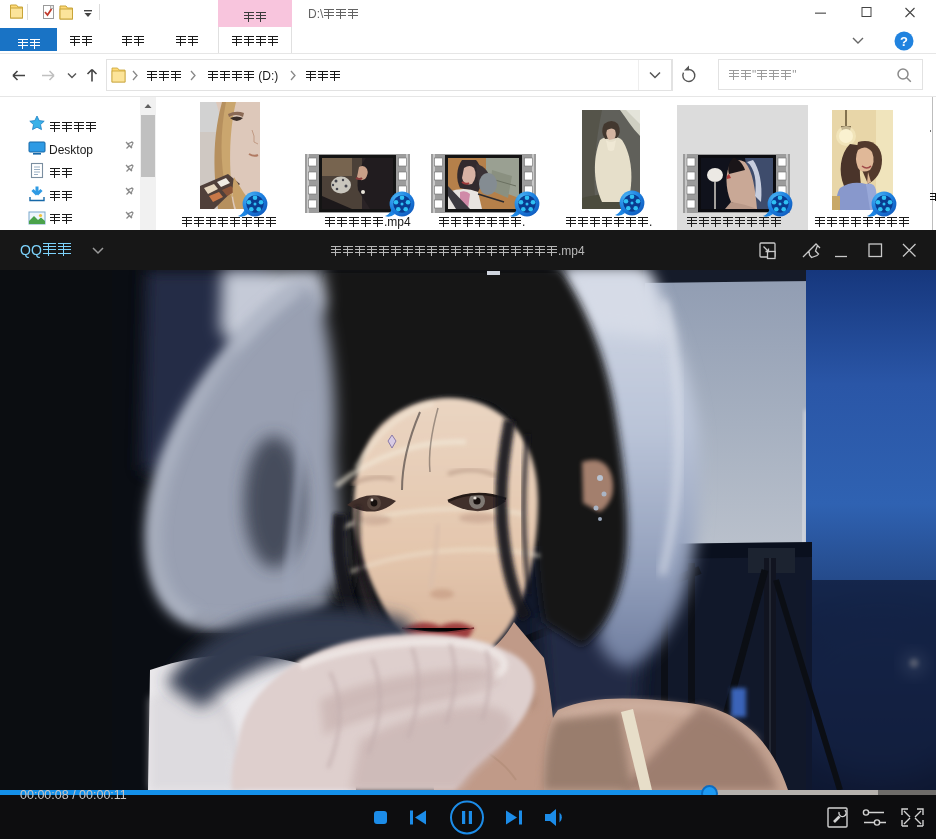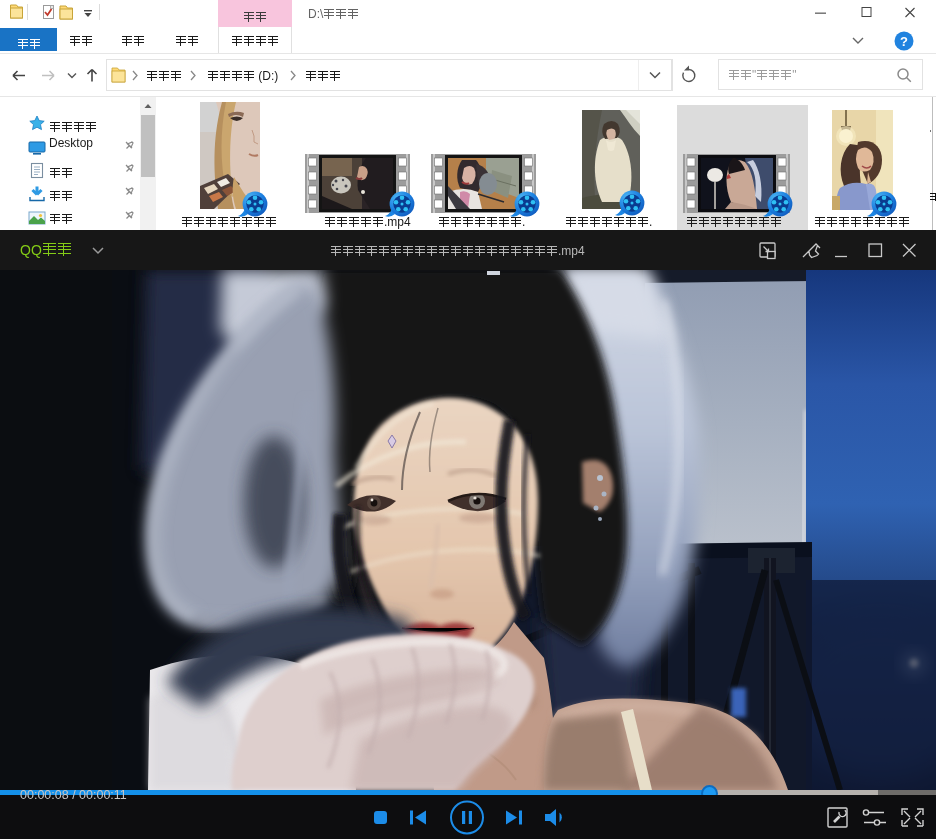--- a/index.html
+++ b/index.html
@@ -93,21 +93,21 @@
 
 <div class="abs" style="left:0;top:97px;width:936px;height:133px;background:#fff;">
   <svg class="abs" style="left:28px;top:18px" width="18" height="18" viewBox="0 0 18 18">
     <path d="M9 1l2.2 4.6 5 .6-3.7 3.4 1 5L9 12.2 4.5 14.6l1-5L1.8 6.2l5-.6z" fill="#3ab1e8" stroke="#1d7fc4" stroke-width=".8"></path>
   </svg>
   <div class="abs tx" style="left:49px;top:23px;"><i class="k"></i><i class="k"></i><i class="k"></i><i class="k"></i></div>
   <svg class="abs" style="left:28px;top:42px" width="18" height="18" viewBox="0 0 18 18">
     <rect x="1" y="3" width="16" height="10" rx="1" fill="#2e9ae4" stroke="#1668a8"></rect>
     <rect x="5" y="14" width="8" height="1.6" fill="#1668a8"></rect>
   </svg>
-  <div class="abs tx" style="left:49px;top:39px;">Desktop</div>
+  <div class="abs tx" style="left:49px;top:46px;">Desktop</div>
   <svg class="abs" style="left:29px;top:65px" width="17" height="17" viewBox="0 0 17 17">
     <rect x="2.5" y="1.5" width="11" height="14" fill="#fff" stroke="#7a8ea0" stroke-width="1.1"></rect>
     <path d="M5 5h6M5 7.5h6M5 10h6M5 12.5h4" stroke="#9ab0c4" stroke-width="1"></path>
   </svg>
   <div class="abs tx" style="left:49px;top:69px;"><i class="k"></i><i class="k"></i></div>
   <svg class="abs" style="left:28px;top:88px" width="18" height="18" viewBox="0 0 18 18">
     <path d="M9 1.5v8M9 9.5l-4.5-4.5M9 9.5l4.5-4.5" stroke="#2e9ae4" stroke-width="3" fill="none"></path>
     <path d="M2 12v3.5h14V12" stroke="#1668a8" stroke-width="1.4" fill="none"></path>
   </svg>
   <div class="abs tx" style="left:49px;top:92px;"><i class="k"></i><i class="k"></i></div>
@@ -318,21 +318,21 @@
   </defs>
   <use href="#qq" x="82" y="95"></use>
   <use href="#qq" x="229" y="95"></use>
   <use href="#qq" x="354" y="95"></use>
   <use href="#qq" x="459" y="94"></use>
   <use href="#qq" x="607" y="95"></use>
   <use href="#qq" x="711" y="95"></use>
 </svg>
 
 <div class="abs" style="left:0;top:230px;width:936px;height:40px;background:#171717;">
-  <div class="abs" style="left:20px;top:12px;font-size:14px;color:#84cc16;">QQ<i class="k" style="width:13px;height:13px;"></i><i class="k" style="width:13px;height:13px;"></i></div>
+  <div class="abs" style="left:20px;top:12px;font-size:14px;color:#7dd3fc;">QQ<i class="k" style="width:13px;height:13px;"></i><i class="k" style="width:13px;height:13px;"></i></div>
   <svg class="abs" style="left:88px;top:0" width="20" height="40" viewBox="0 0 20 40">
         <path d="M5 18l5 5 5-5" stroke="#9a9a9a" stroke-width="1.5" fill="none"></path>
       </svg>
   <div class="abs" style="left:330px;top:14px;font-size:12px;color:#b8b8b8;"><i class="k"></i><i class="k"></i><i class="k"></i><i class="k"></i><i class="k"></i><i class="k"></i><i class="k"></i><i class="k"></i><i class="k"></i><i class="k"></i><i class="k"></i><i class="k"></i><i class="k"></i><i class="k"></i><i class="k"></i><i class="k"></i><i class="k"></i><i class="k"></i><i class="k"></i>.mp4</div>
   <svg class="abs" style="left:750px;top:0" width="186" height="40" viewBox="0 0 186 40">
     <g stroke="#c9c9c9" stroke-width="1.3" fill="none">
       <rect x="10" y="13" width="15" height="14" rx="1"></rect>
       <rect x="17.5" y="21.5" width="7.5" height="7" fill="#171717"></rect>
       <path d="M13.5 16.5l5 5M18.5 18.5v3h-3"></path>
       <path d="M53 27l6-6M59 21l7-7 1.5 1.5-2 5.5 3 3-1.5 1.5-5.5 2-2-2.5z M66 14l4 4"></path>

